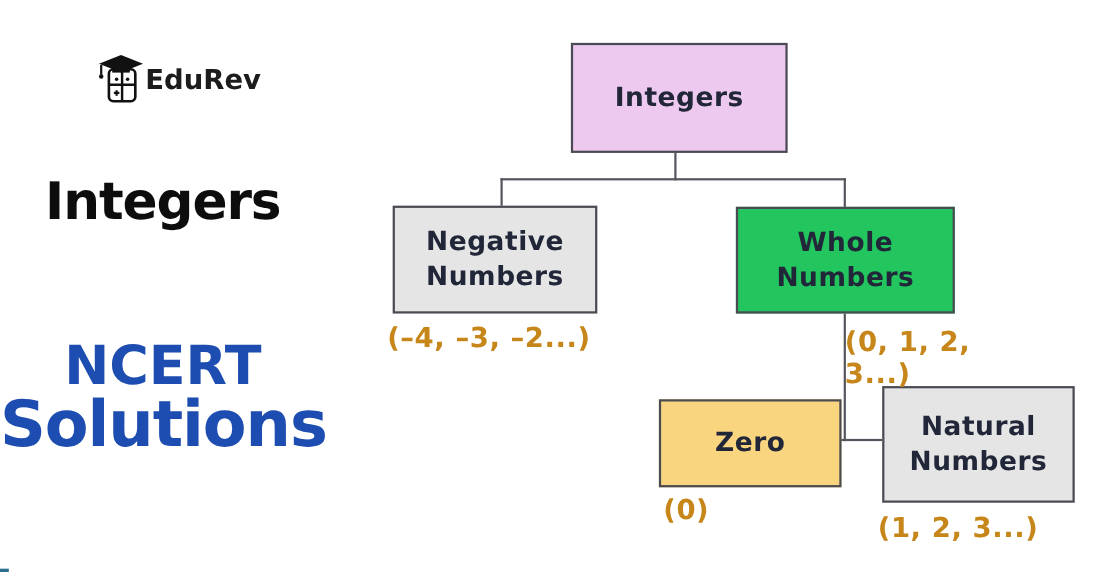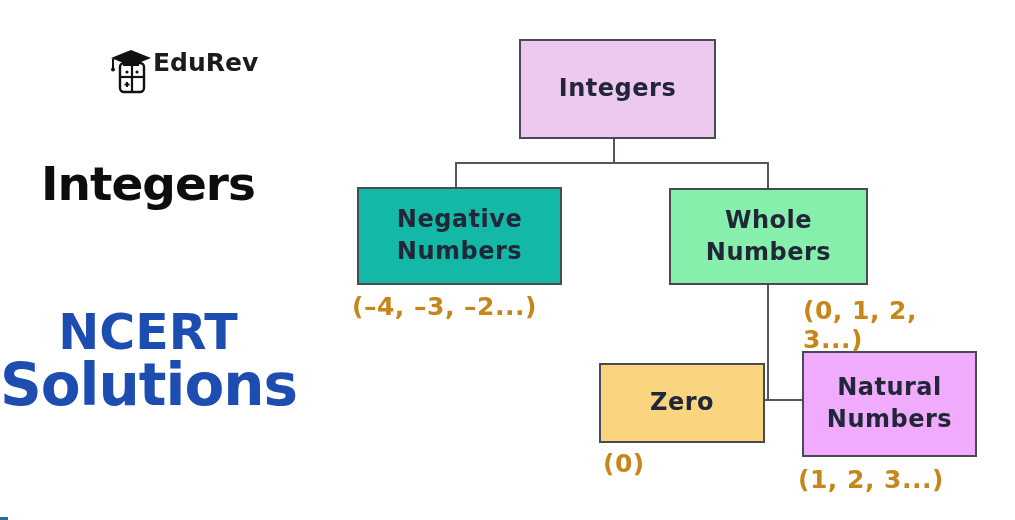--- a/index.html
+++ b/index.html
@@ -4,21 +4,21 @@
 <style>
   html,body{margin:0;padding:0;}
   body{
     width:1015px;height:520px;position:relative;overflow:hidden;
     background:#ffffff;
     font-family:"DejaVu Sans","Liberation Sans",sans-serif;
   }
   .abs{position:absolute;}
 
   
-  .logo{left:109px;top:48px;display:flex;gap:2px;}
+  .logo{left:88px;top:48px;display:flex;align-items:center;gap:2px;}
   .logo svg{display:block;}
   .brand{font-size:25px;font-weight:600;color:#1c1c1c;letter-spacing:0px;}
 
   .big-title{
     left:0;top:156px;width:296px;text-align:center;
     font-size:47px;font-weight:900;color:#0d0d0d;letter-spacing:-1px;
   }
   .sub1{
     left:0;top:281px;width:296px;text-align:center;
     font-size:49px;font-weight:900;color:#1d4db0;letter-spacing:0px;margin-top:23px;
@@ -30,41 +30,41 @@
 
   
   .node{
     border:2px solid #4a4a53;box-sizing:border-box;
     display:flex;align-items:center;justify-content:center;
     text-align:center;font-weight:bold;color:#212739;
     font-size:24px;line-height:1.32;letter-spacing:0.5px;
     white-space:pre-line;
   }
   .node-integers{left:519px;top:39px;width:197px;height:100px;background:#eec9ef;}
-  .node-negative{left:357px;top:187px;width:205px;height:98px;background:#14b8a6;}
-  .node-whole   {left:669px;top:188px;width:199px;height:97px;background:#86efac;}
+  .node-negative{left:357px;top:187px;width:186px;height:98px;background:#e5e5e5;}
+  .node-whole   {left:669px;top:188px;width:199px;height:97px;background:#22c55e;}
   .node-zero    {left:599px;top:363px;width:166px;height:80px;background:#f8d57e;}
-  .node-natural {left:802px;top:351px;width:175px;height:106px;background:#f0abfc;}
+  .node-natural {left:802px;top:351px;width:175px;height:106px;background:#e5e5e5;}
 
   
   .line{background:#55555d;}
   .stem      {left:613px;top:139px;width:2px;height:25px;}
   .branch-h  {left:455px;top:162px;width:314px;height:2px;}
   .drop-left {left:455px;top:162px;width:2px;height:26px;}
   .drop-right{left:767px;top:162px;width:2px;height:27px;}
   .drop-whole{left:767px;top:285px;width:2px;height:116px;}
   .link-zn   {left:737px;top:399px;width:65px;height:2px;}
 
   
   .example{
     color:#c6861a;font-weight:bold;font-size:25px;
     text-align:left;letter-spacing:0.5px;
   }
   .ex-negative{left:352px;top:292px;width:210px;}
-  .ex-whole   {left:768px;top:296px;width:160px;margin-left:35px;}
+  .ex-whole   {left:768px;top:296px;width:160px;}
   .ex-zero    {left:603px;top:449px;width:100px;}
   .ex-natural {left:798px;top:465px;width:150px;}
 
   .corner-mark{left:0;top:517px;width:8px;height:3px;background:#2c6e8e;}
 </style>
 </head>
 <body>
 
 <div class="abs logo">
   <svg width="42" height="48" viewBox="0 0 42 48" aria-hidden="true">

